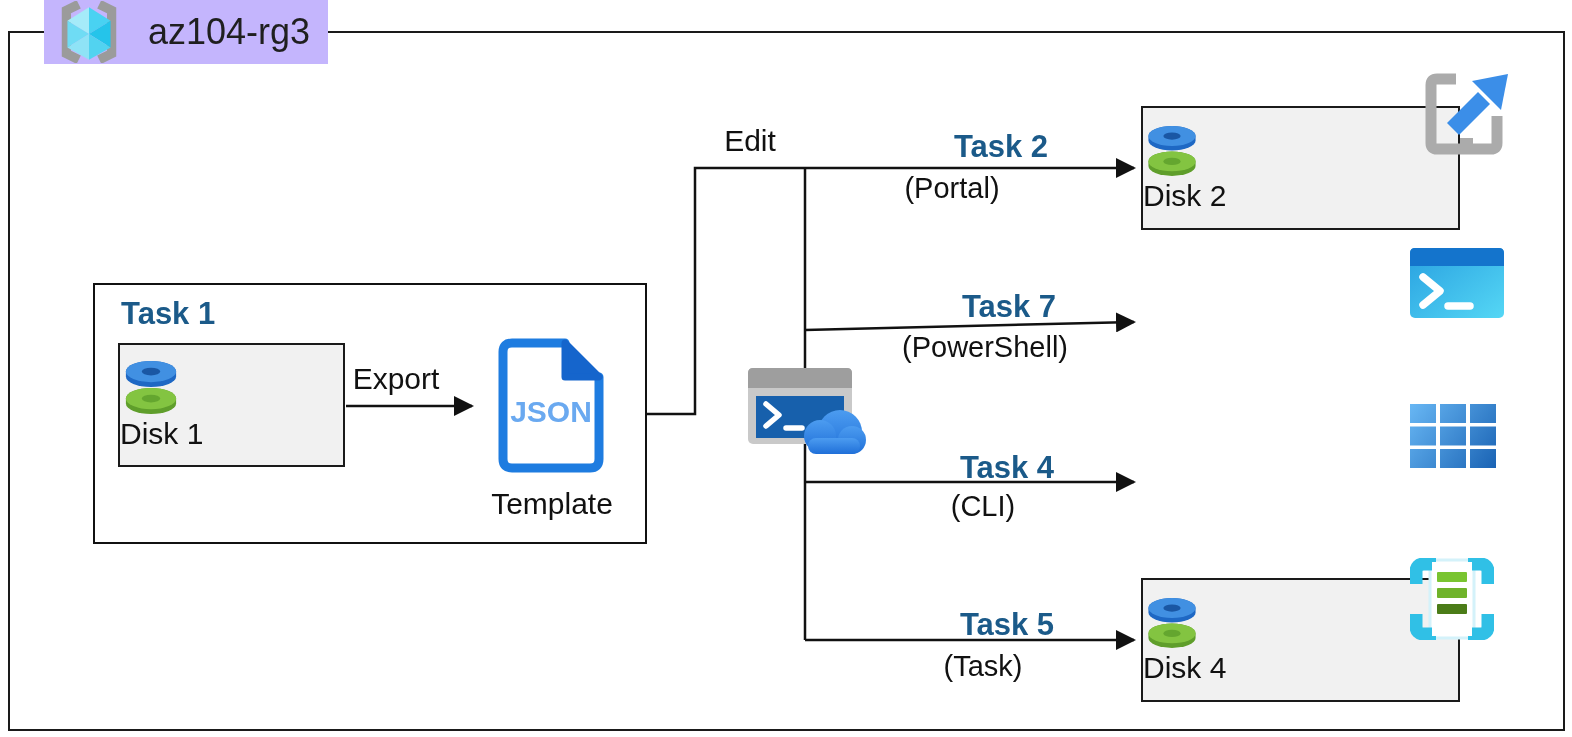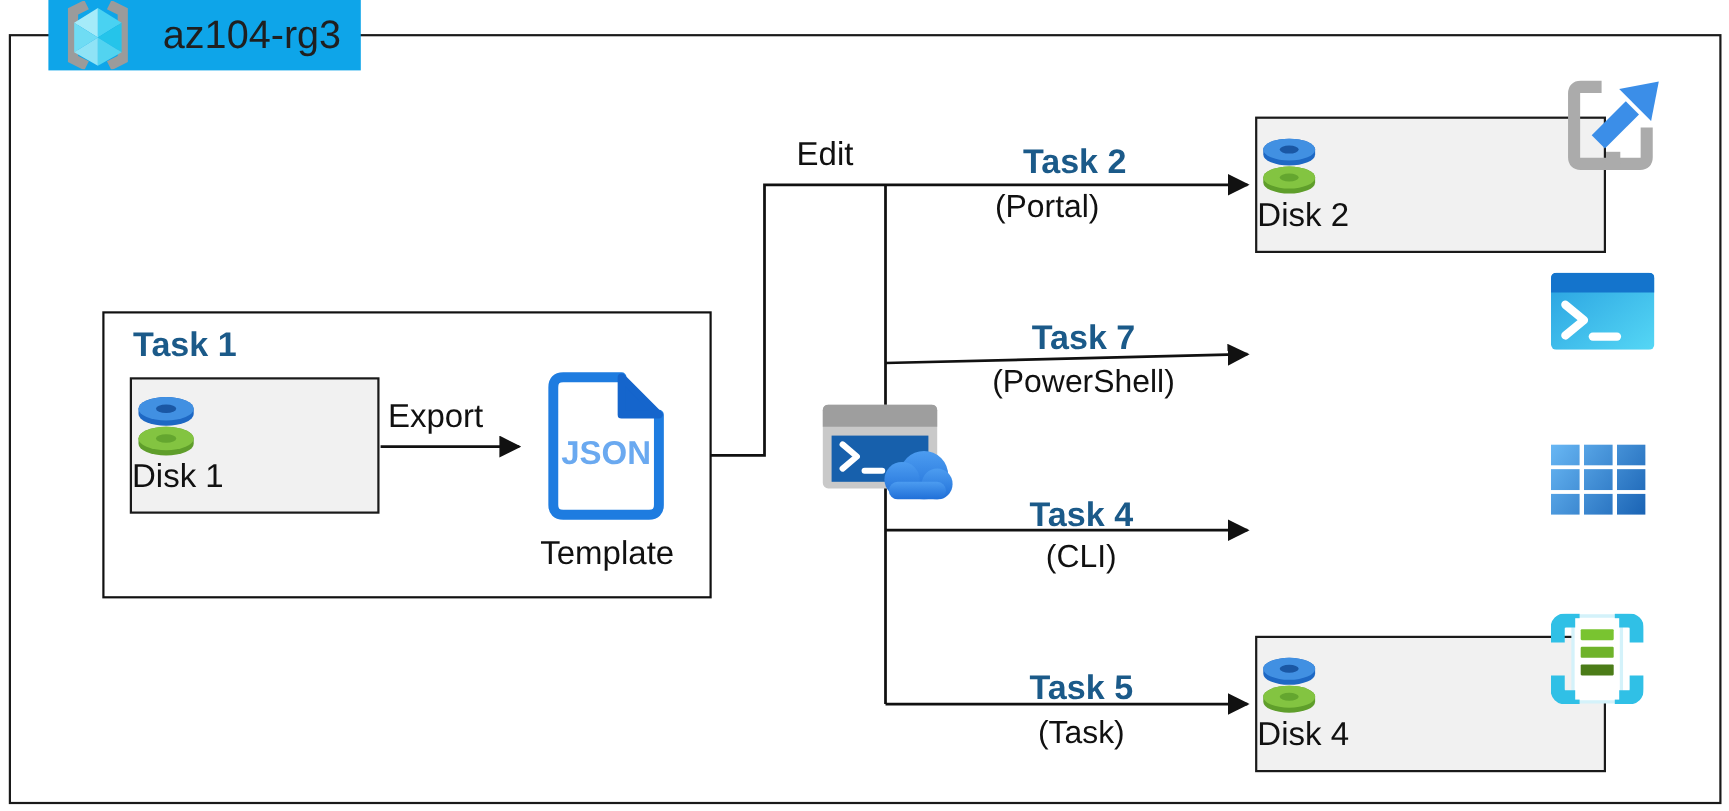--- a/index.html
+++ b/index.html
@@ -1,30 +1,30 @@
 <!DOCTYPE html>
 <html><head>
 <meta charset="utf-8">
 <style>
   html,body{margin:0;padding:0;background:#ffffff;}
   .canvas{position:relative;width:1572px;height:737px;background:#fff;overflow:hidden;
           font-family:"Liberation Sans",sans-serif;color:#111;}
   .outer-frame{position:absolute;left:8px;top:31px;width:1553px;height:696px;
                border:2.5px solid #1a1a1a;background:#fff;}
   .rg-header{position:absolute;left:44px;top:0;height:64px;display:flex;align-items:center;
-             background:#0ea5e9;padding:0 18px 0 8px;}
+             background:#c4b5fd;padding:0 18px 0 8px;}
   .rg-label{font-size:36px;color:#1f1f1f;margin-left:22px;white-space:nowrap;}
   .box{position:absolute;border:2.5px solid #111;background:#fff;}
   .task-title{position:absolute;font-size:31px;font-weight:bold;color:#1b5a89;white-space:nowrap;}
   .disk-box{position:absolute;background:#f1f1f1;border:2px solid #1a1a1a;
             display:flex;flex-direction:column;justify-content:center;}
   .disk-label{font-size:30px;color:#111;margin-top:2px;}
   .lbl{position:absolute;transform:translateX(-50%);font-size:30px;color:#111;white-space:nowrap;}
   .task-lbl{position:absolute;transform:translateX(-50%);font-size:31px;font-weight:bold;
-            color:#1b5a89;white-space:nowrap;}
+            color:#1b5a89;white-space:nowrap;margin-left:24px;}
   .sub-lbl{position:absolute;transform:translateX(-50%);font-size:29px;color:#111;white-space:nowrap;}
   .conn{position:absolute;left:0;top:0;pointer-events:none;}
   .corner-icon{position:absolute;}
   svg{display:block;}
 </style>
 </head>
 <body>
 
 <div class="canvas">
 

